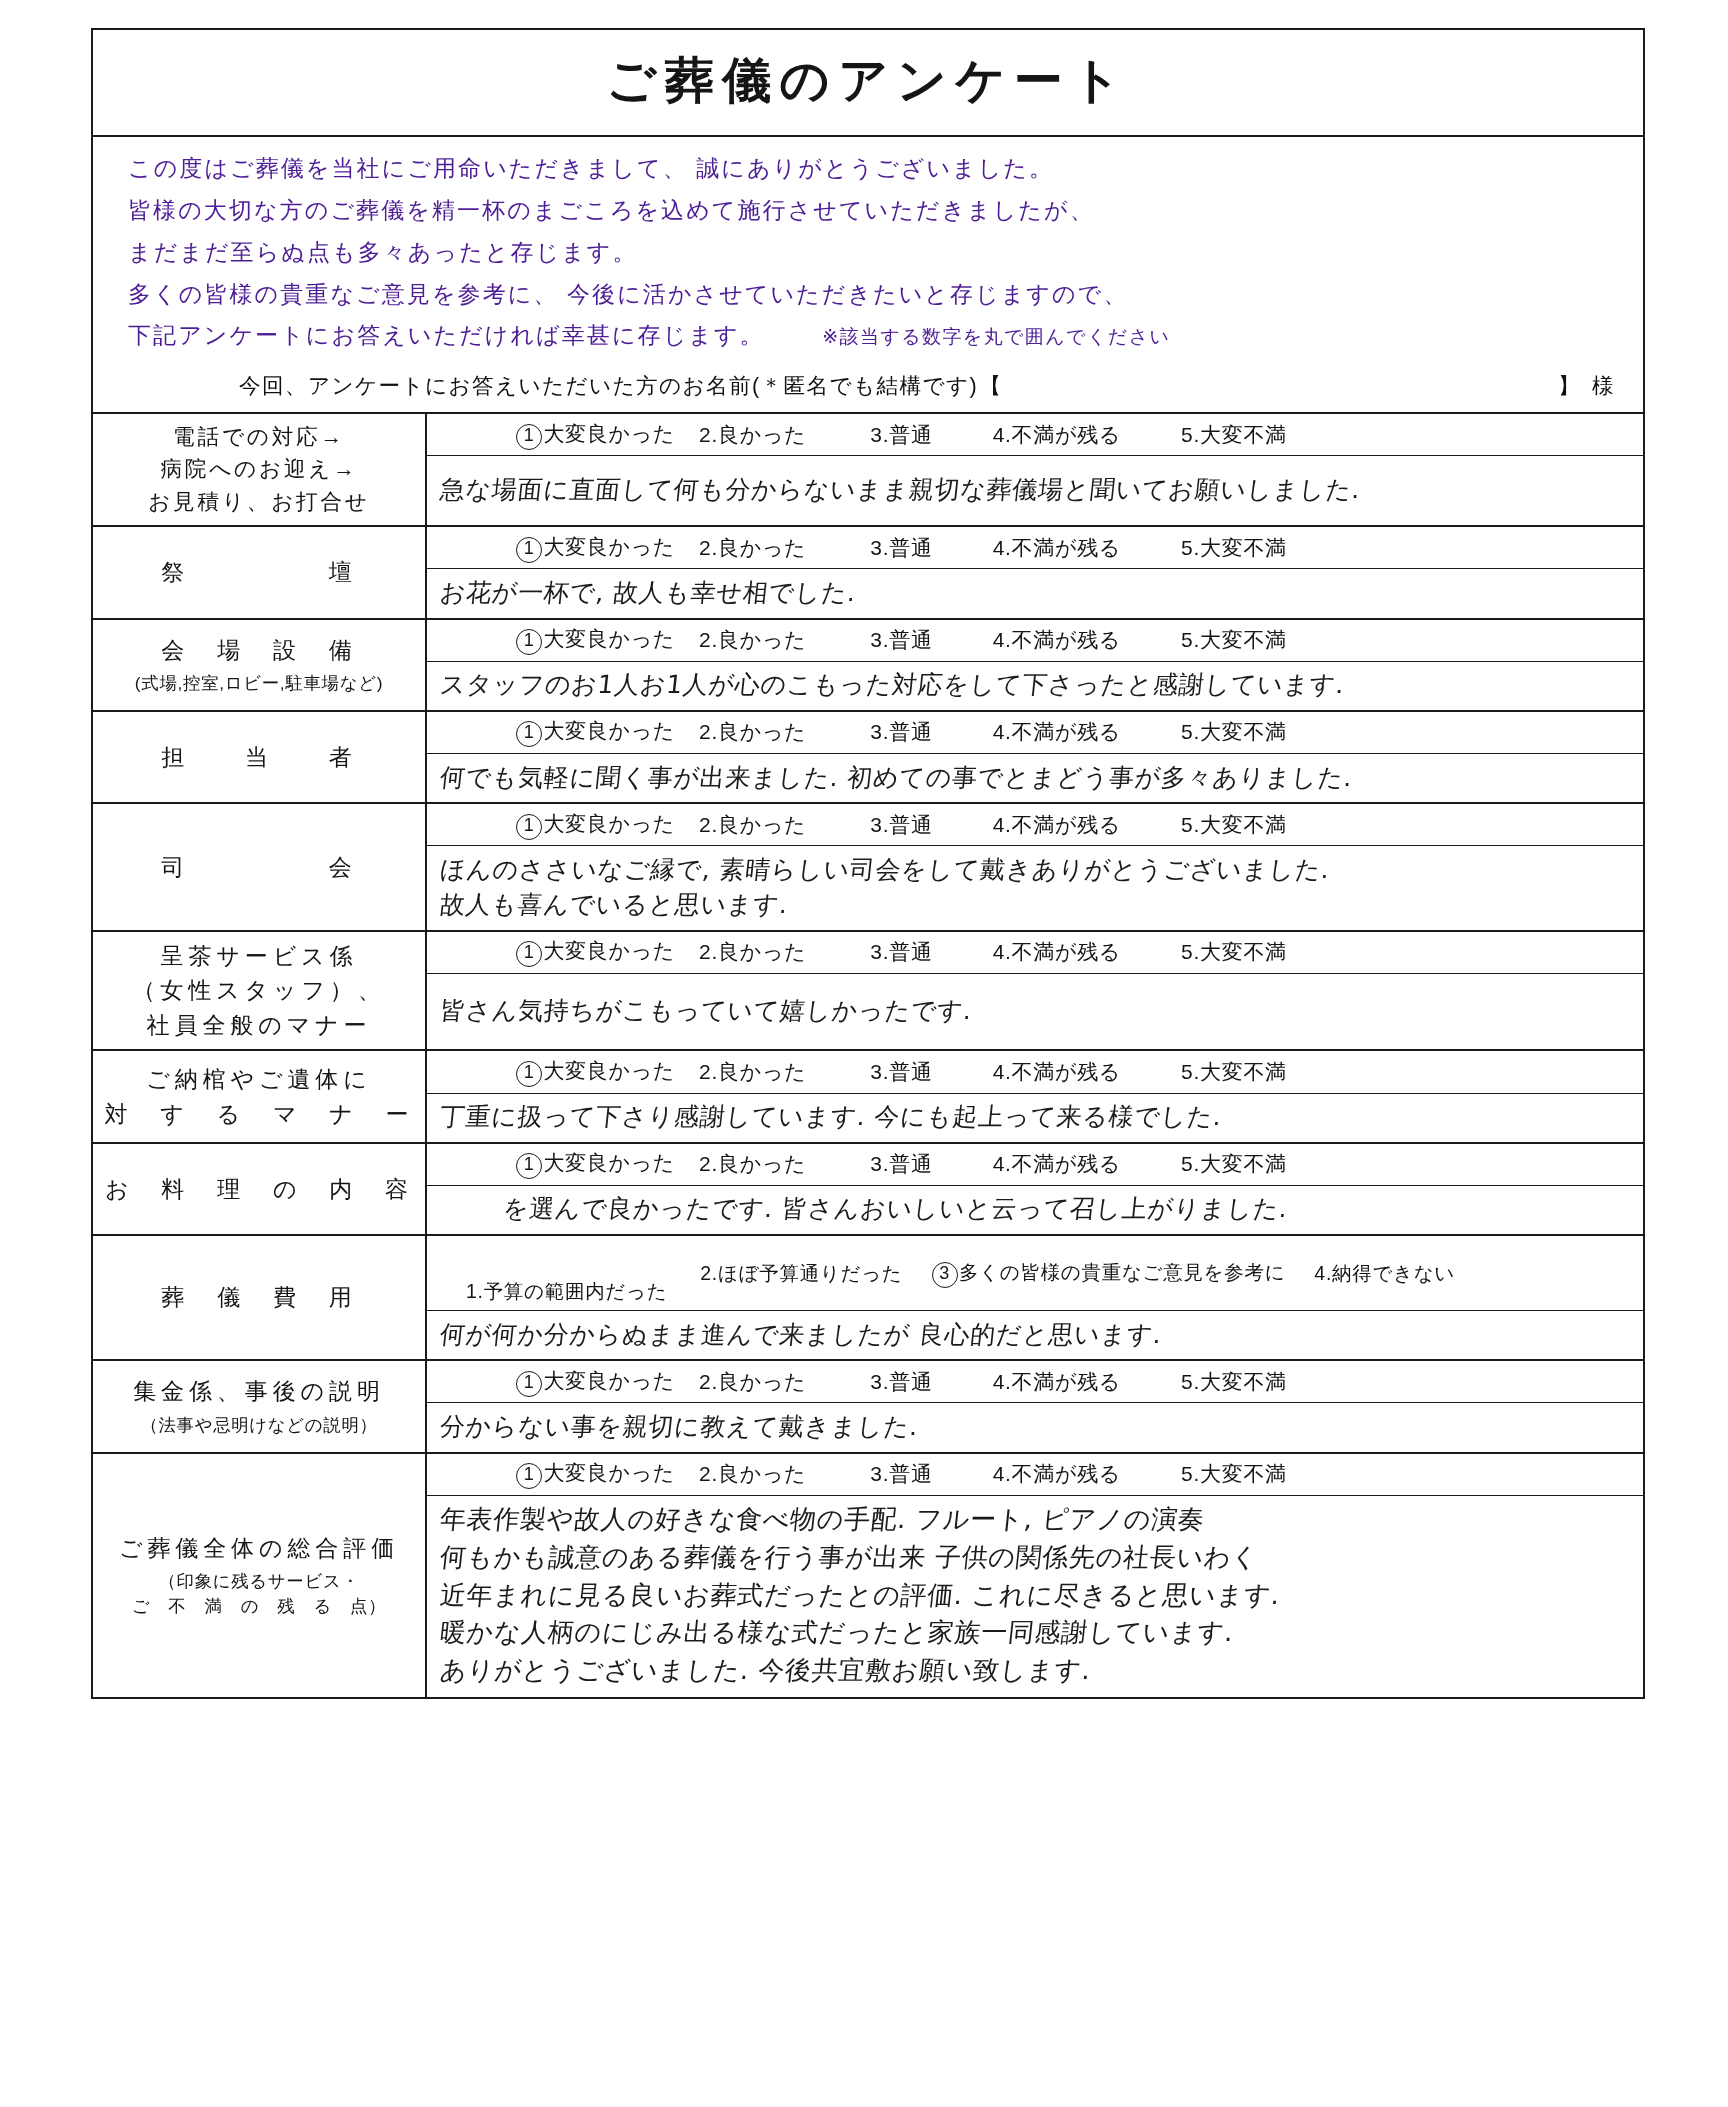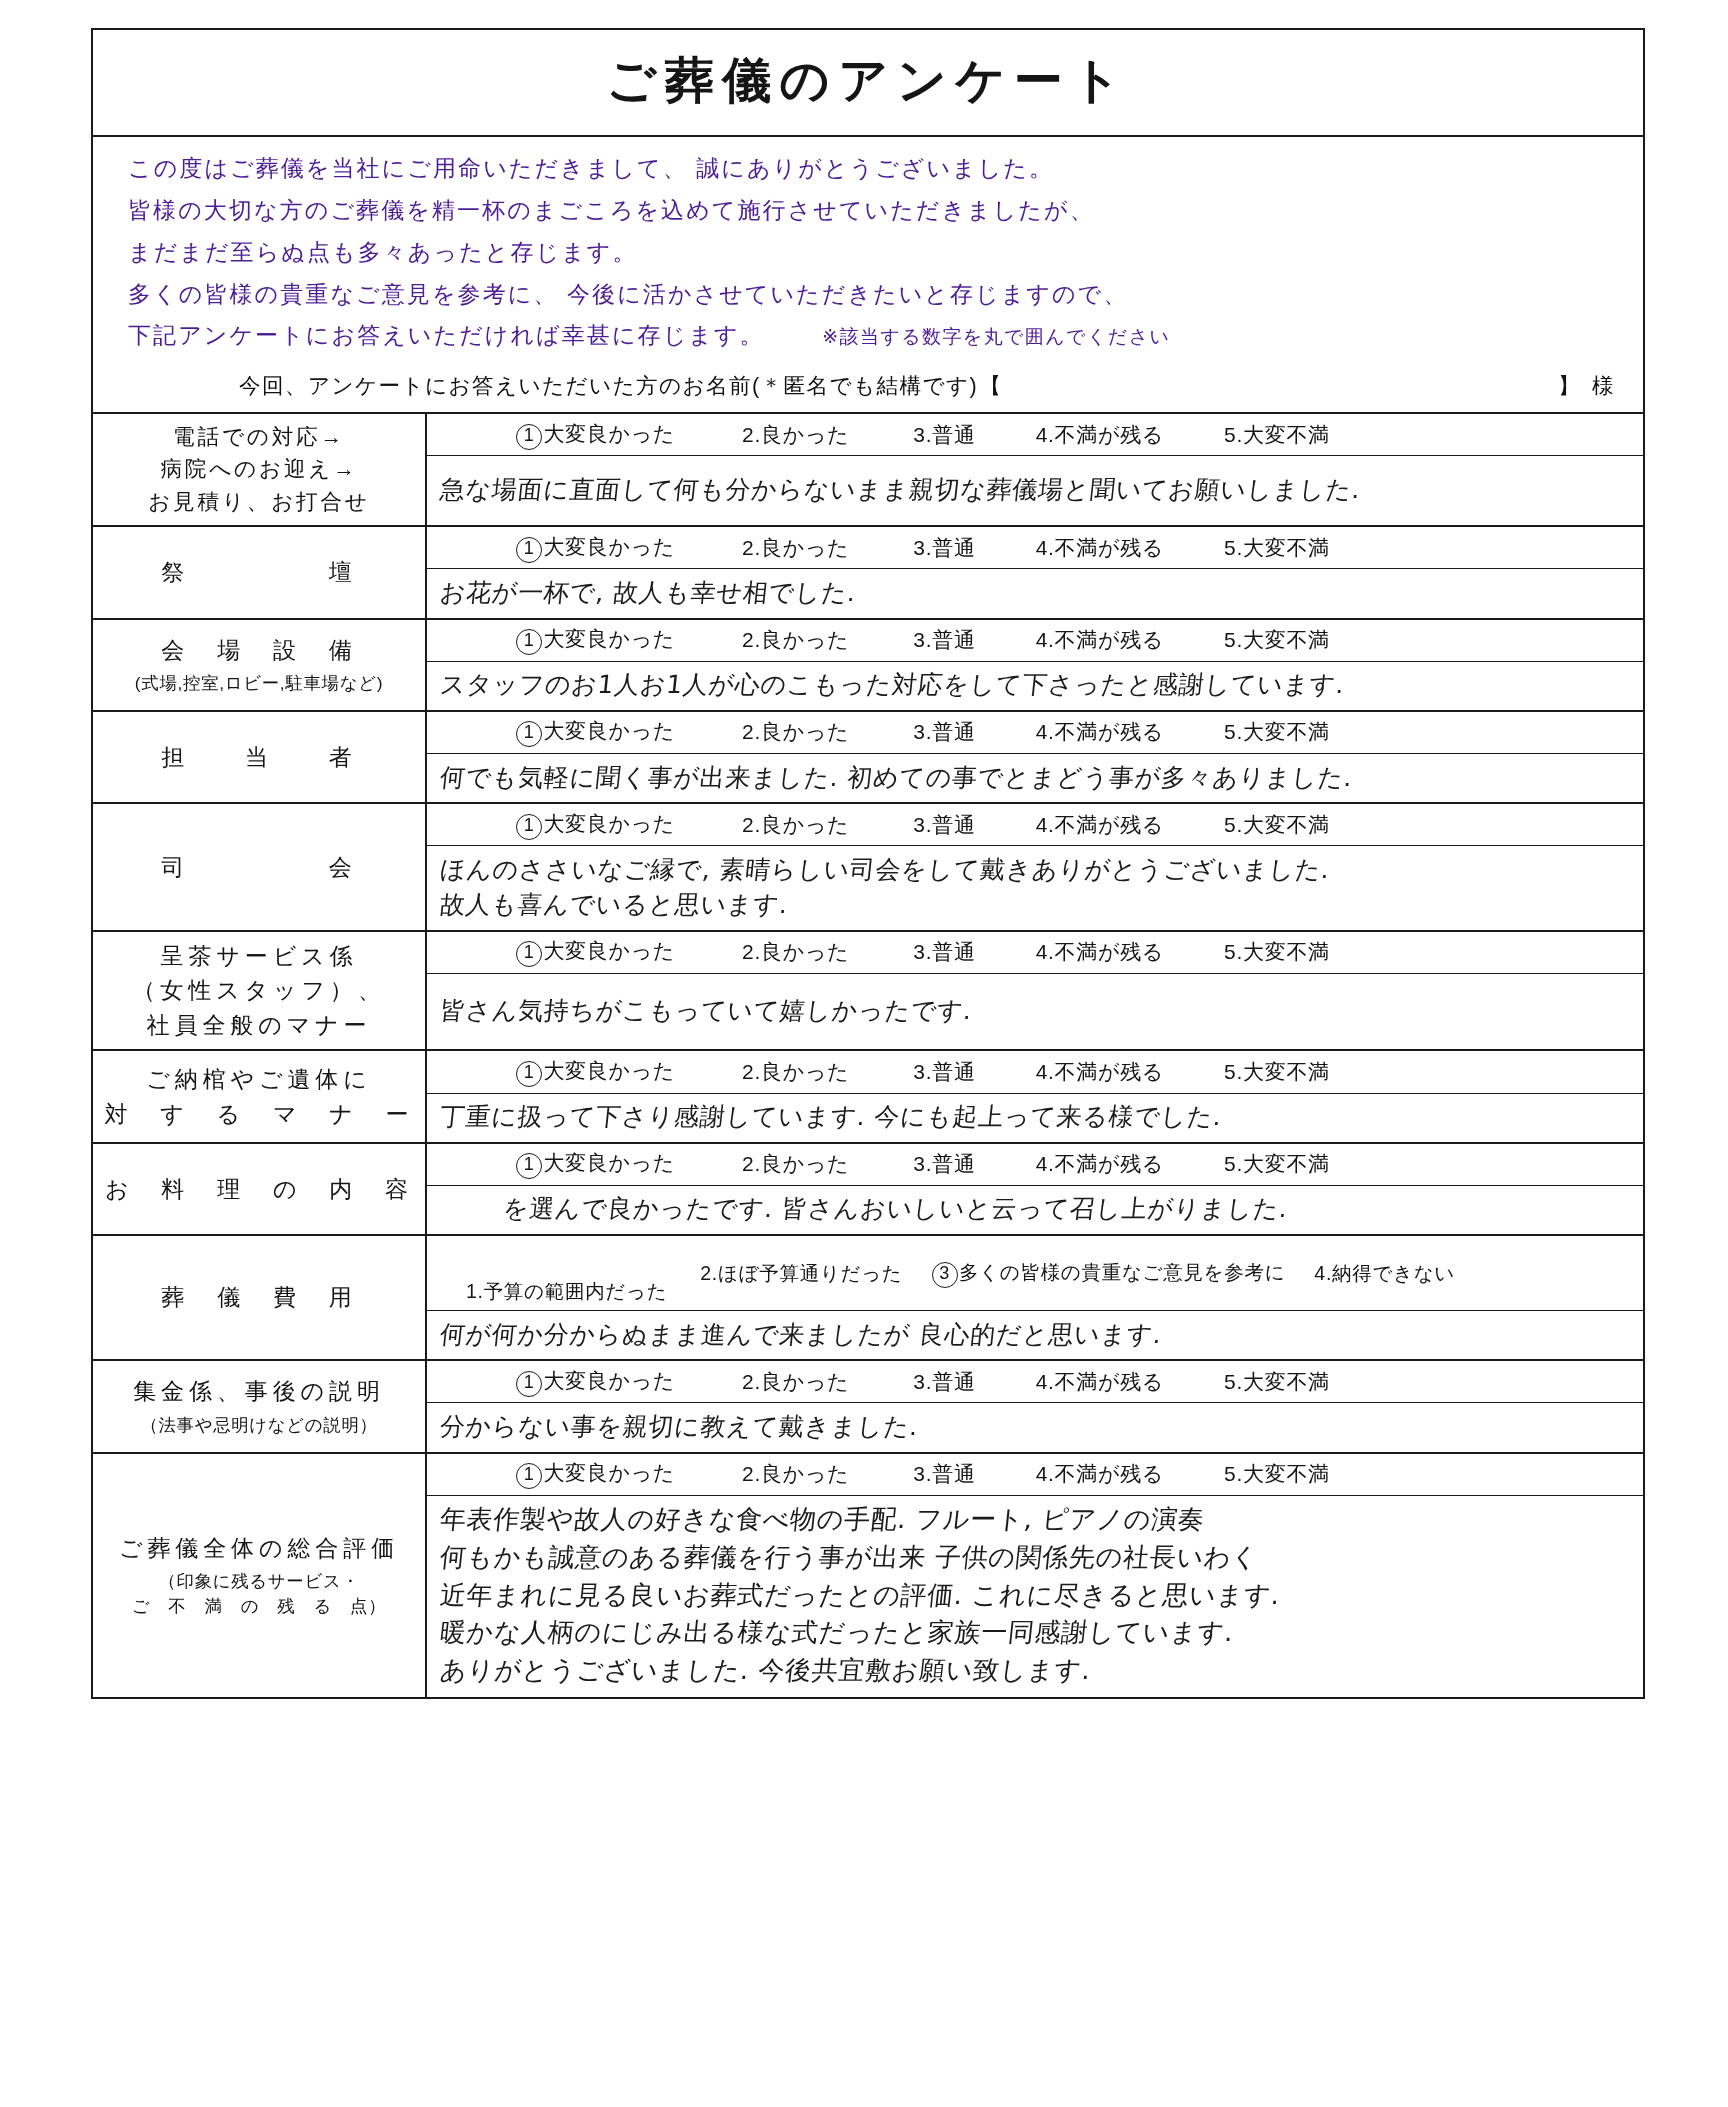--- a/index.html
+++ b/index.html
@@ -124,21 +124,21 @@
     border: 1.7px solid #1a1a1a;
     border-radius: 50%;
     width: 24px;
     height: 24px;
     line-height: 21.6px;
     text-align: center;
     margin-right: 1.4px;
     font-size: 18px;
   }
   .scale.five .opt:nth-child(1) { margin-left: 89px; }
-  .scale.five .opt:nth-child(2) { margin-left: 67px; }
+  .scale.five .opt:nth-child(2) { margin-left: 24px; }
   .scale.five .opt:nth-child(3) { margin-left: 64px; }
   .scale.five .opt:nth-child(4) { margin-left: 60px; }
   .scale.five .opt:nth-child(5) { margin-left: 60px; }
 
   .scale.cost { font-size: 19.5px; }
   .scale.cost .opt:nth-child(1) { margin-left: 39px; margin-top: 36px; }
   .scale.cost .opt:nth-child(2) { margin-left: 33px; }
   .scale.cost .opt:nth-child(3) { margin-left: 29px; }
   .scale.cost .opt:nth-child(4) { margin-left: 29px; }
 

